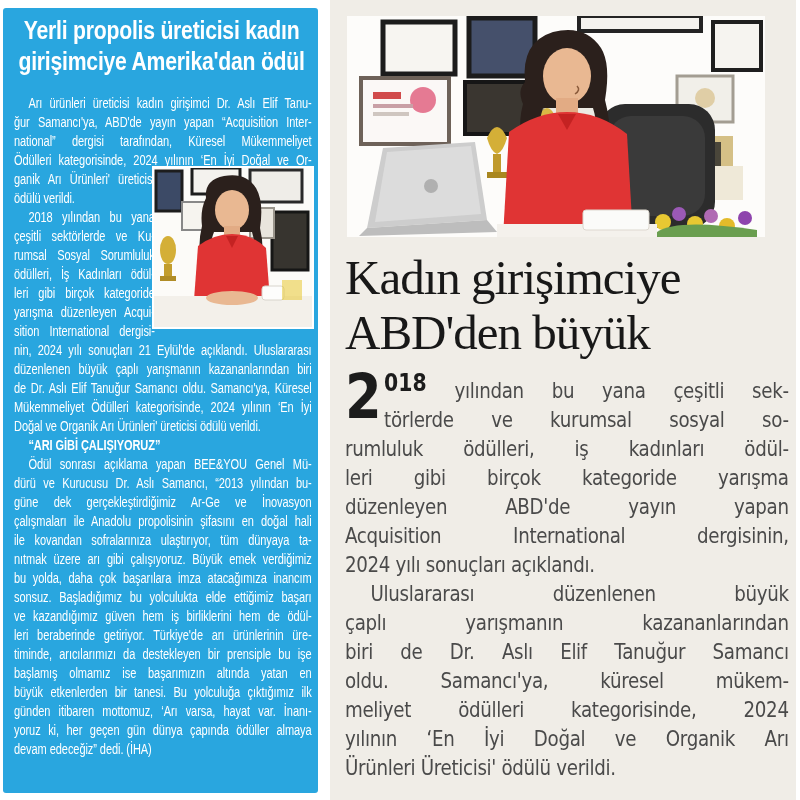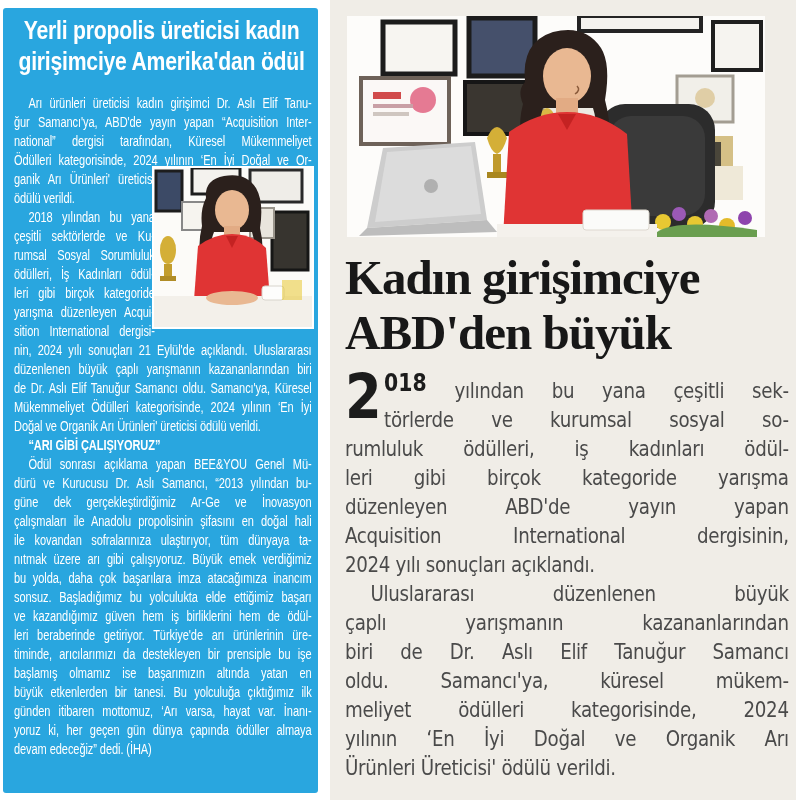--- a/index.html
+++ b/index.html
@@ -41,21 +41,21 @@
 
   .photo-left{position:absolute;left:152px;top:166px;width:162px;height:163px;
               box-sizing:border-box;border:2px solid rgba(255,255,255,0.95);
               background:#fbfaf6;}
 
   
   .right-page{position:absolute;left:330px;top:0;width:470px;height:800px;
               background:var(--page_beige);}
   .photo-right{position:absolute;left:347px;top:16px;width:418px;height:221px;background:#fbfaf6;}
   .right-headline{position:absolute;left:345px;top:250px;width:450px;
-                  font-family:"Liberation Serif",serif;font-weight:700;
+                  font-family:"Liberation Serif",serif;font-weight:400;
                   font-size:49px;line-height:55px;color:var(--headline_ink);letter-spacing:-1px;}
   .right-body{position:absolute;left:345px;top:369px;width:522px;
               transform:scaleX(0.85);transform-origin:left top;
               font-family:"DejaVu Sans",sans-serif;color:var(--body_ink);
               font-size:21.5px;line-height:29px;letter-spacing:-0.4px;}
   .drop-cap{float:left;width:46px;height:57px;font-size:62px;line-height:55px;
             font-weight:700;color:#1c1c1c;}
   .first-line{text-align:justify;text-align-last:justify;}
   .sup018{font-weight:700;color:#1c1c1c;font-size:24px;vertical-align:7px;letter-spacing:0;}
   .right-line{text-align:justify;text-align-last:justify;}

